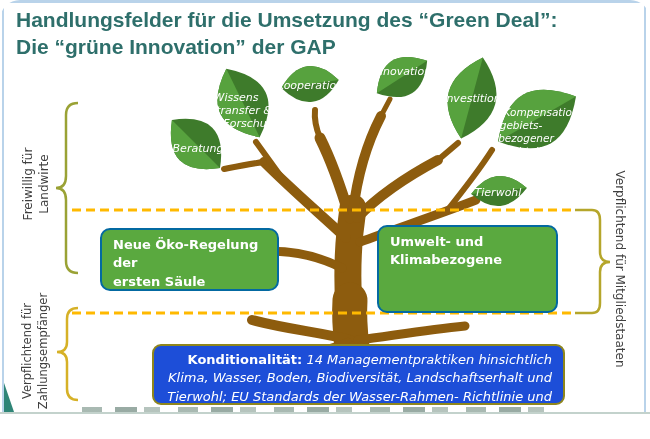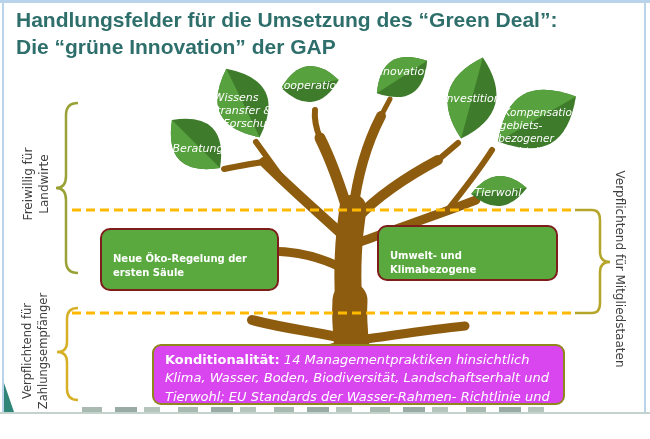--- a/index.html
+++ b/index.html
@@ -1,47 +1,48 @@
 <!DOCTYPE html>
 <html><head>
 <meta charset="utf-8">
 <style>
   html,body{margin:0;padding:0;background:#ffffff;}
   #slide{
     position:relative;width:650px;height:439px;overflow:hidden;
     background:#ffffff;
     font-family:"DejaVu Sans","Liberation Sans",sans-serif;
+    border-radius:20px;
   }
   
   .frame{position:absolute;background:#b9d3ea;}
   .frame.top{left:0;top:0;width:650px;height:3px;}
   .frame.left{left:2px;top:0;width:2px;height:413px;}
   .frame.right{left:644px;top:0;width:2px;height:413px;}
   .frame.bottom{left:0;top:412px;width:650px;height:2px;background:#c3d2cc;}
 
   .title{
     position:absolute;left:16px;top:6px;width:615px;
     font-family:"Liberation Sans",sans-serif;
     font-weight:bold;font-size:21px;line-height:1.3;color:#2e6f6b;
   }
 
   svg.diagram{position:absolute;left:0;top:0;}
 
   .gbox{
-    position:absolute;background:#5aa93f;border:2px solid #7f1d1d;border-radius:10px;
-    color:#ffffff;font-weight:bold;font-size:10px;line-height:1.42;
-    padding:22px 11px;box-sizing:border-box;
+    position:absolute;background:#5aa93f;border:2px solid #0369a1;border-radius:10px;
+    color:#ffffff;font-weight:bold;font-size:13px;line-height:1.42;
+    padding:6px 11px;box-sizing:border-box;
   }
   .gbox.left{left:100px;top:228px;width:179px;height:63px;}
-  .gbox.right{left:377px;top:225px;width:181px;height:56px;}
+  .gbox.right{left:377px;top:225px;width:181px;height:88px;}
 
   .obox{
     position:absolute;left:152px;top:344px;width:413px;height:61px;
-    background:#d946ef;border:2px solid #8f861c;border-radius:9px;
-    color:#ffffff;font-size:13px;line-height:1.42;padding:5px 11px;box-sizing:border-box;
+    background:#1d4ed8;border:2px solid #8f861c;border-radius:9px;
+    color:#ffffff;font-size:13px;line-height:1.42;padding:5px 11px;box-sizing:border-box;text-align:right;
   }
   .obox .b{font-weight:bold;font-style:normal;}
   .obox .i{font-style:italic;}
 
   .sidelabel{
     position:absolute;color:#3f3f3f;text-align:center;
     font-family:"DejaVu Sans",sans-serif;
   }
   .sidelabel.lt{left:-38px;top:167px;width:150px;height:34px;
     transform:rotate(-90deg);font-size:12px;line-height:1.35;}

